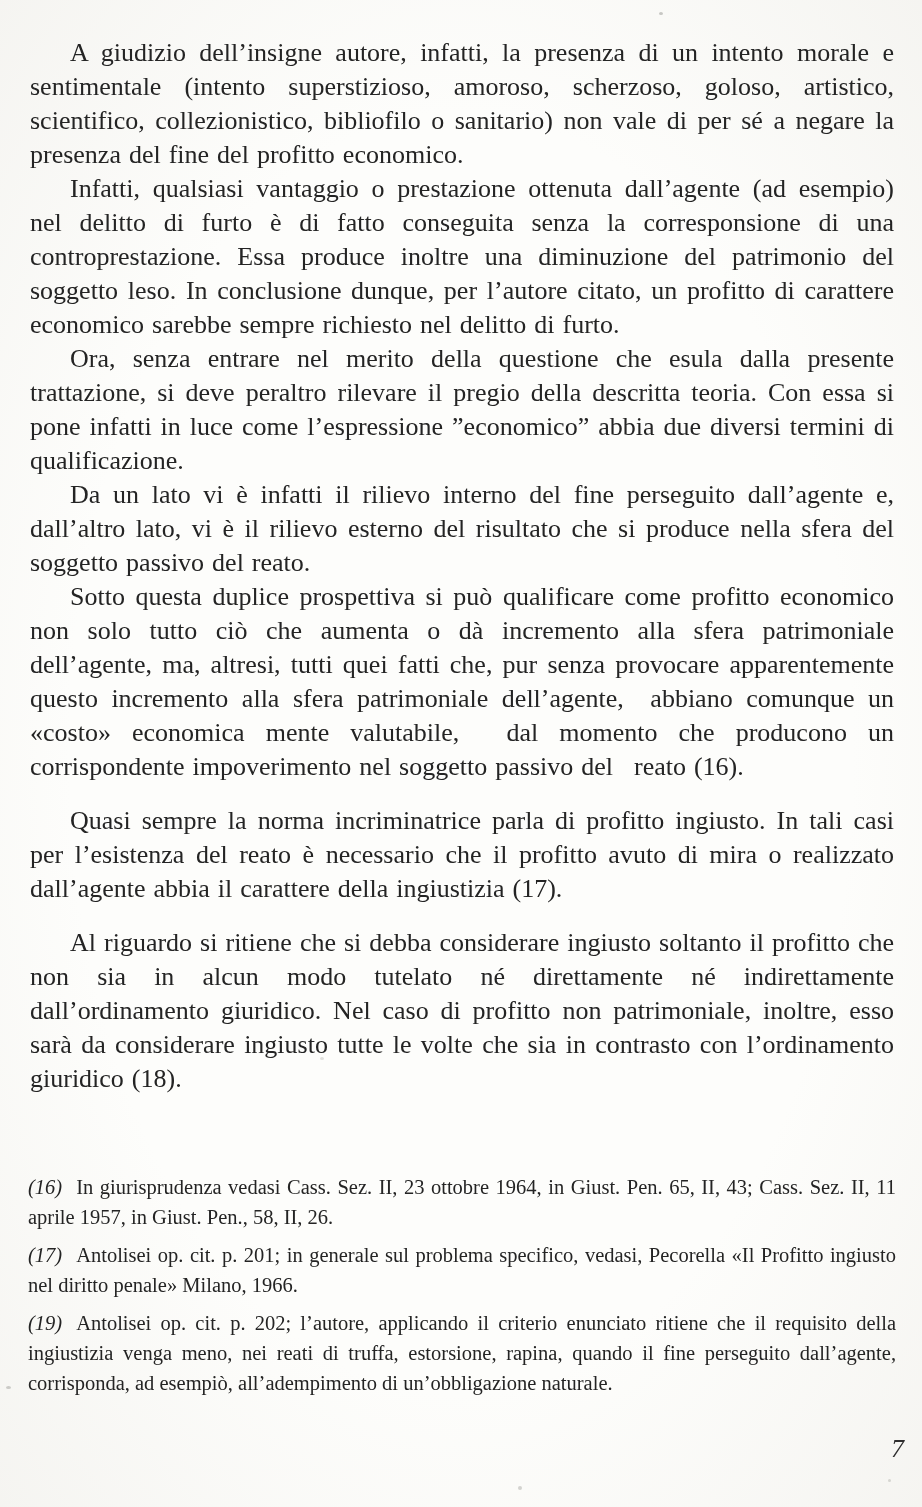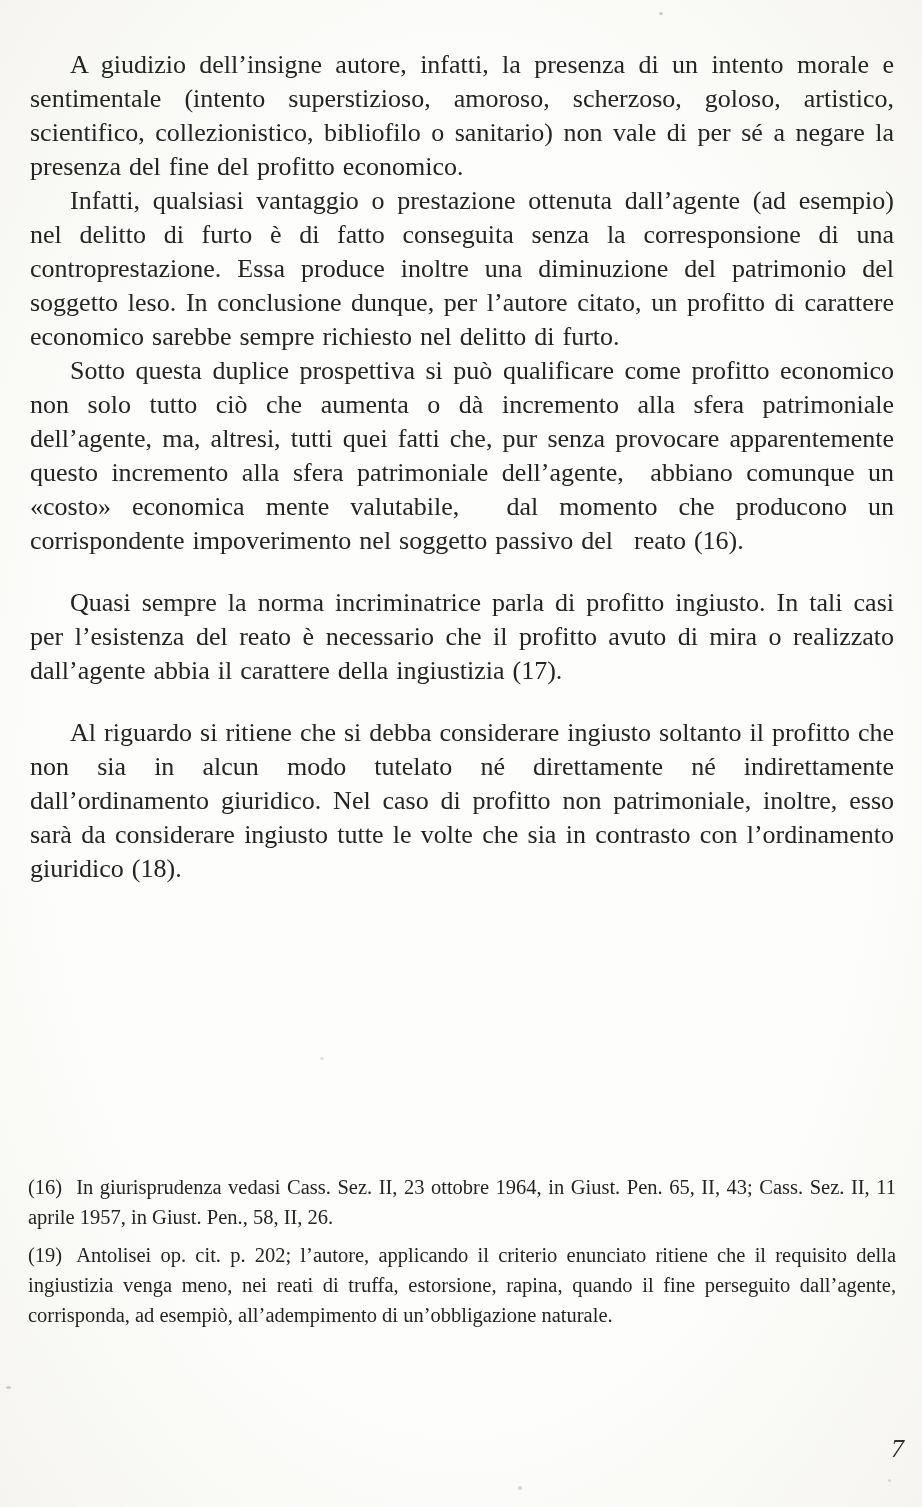--- a/index.html
+++ b/index.html
@@ -18,48 +18,49 @@
   .page {
     position: absolute;
     inset: 0;
     background:
       radial-gradient(ellipse at 50% 50%, rgba(255,255,255,0) 60%, rgba(230,228,222,0.35) 100%),
       #fdfdfb;
   }
   .main-text {
     position: absolute;
     left: 30px;
-    top: 48px;
+    top: 36px;
     width: 864px;
   }
   .para {
     margin: 0;
     font-size: 26px;
     line-height: 34px;
     text-align: justify;
     text-indent: 40px;
     word-spacing: 1.5px;
   }
   .para.spaced {
-    margin-top: 28px;
+    margin-top: 20px;
   }
   .footnotes {
     position: absolute;
     left: 28px;
     top: 1172px;
     width: 868px;
   }
   .footnote {
     margin: 0 0 8px 0;
     font-size: 20.5px;
     line-height: 30px;
     text-align: justify;
   }
   .fn-marker {
     padding-right: 14px;
+    font-style: italic;
   }
   .page-number {
     position: absolute;
     right: 18px;
     top: 1434px;
     font-size: 26px;
     font-style: italic;
     color: #2e2e2e;
   }
   .speck {
@@ -74,28 +75,33 @@
   .speck.s5 { left: 320px; top: 1057px; width: 4px; height: 3px; opacity: .25; }
 </style>
 </head>
 <body>
 
 <div class="page">
 
   <div class="main-text">
     <p class="para">A giudizio dell’insigne autore, infatti, la presenza di un intento morale e sentimentale (intento superstizioso, amoroso, scherzoso, goloso, artistico, scientifico, collezionistico, bibliofilo o sanitario) non vale di per sé a negare la presenza del fine del profitto economico.</p>
     <p class="para">Infatti, qualsiasi vantaggio o prestazione ottenuta dall’agente (ad esempio) nel delitto di furto è di fatto conseguita senza la corresponsione di una controprestazione. Essa produce inoltre una diminuzione del patrimonio del soggetto leso. In conclusione dunque, per l’autore citato, un profitto di carattere economico sarebbe sempre richiesto nel delitto di furto.</p>
+    <p class="para">Ora, senza entrare nel merito della questione che esula dalla presente trattazione, si deve peraltro rilevare il pregio della descritta teoria. Con essa si pone infatti in luce come l’espressione ”economico” abbia due diversi termini di qualificazione.</p>
+    <p class="para">Da un lato vi è infatti il rilievo interno del fine perseguito dall’agente e, dall’altro lato, vi è il rilievo esterno del risultato che si produce nella sfera del soggetto passivo del reato.</p>
     <p class="para">Sotto questa duplice prospettiva si può qualificare come profitto economico non solo tutto ciò che aumenta o dà incremento alla sfera patrimoniale dell’agente, ma, altresi, tutti quei fatti che, pur senza provocare apparentemente questo incremento alla sfera patrimoniale dell’agente,  abbiano comunque un «costo» economica mente valutabile,  dal momento che producono un corrispondente impoverimento nel soggetto passivo del  reato (16).</p>
     <p class="para spaced">Quasi sempre la norma incriminatrice parla di profitto ingiusto. In tali casi per l’esistenza del reato è necessario che il profitto avuto di mira o realizzato dall’agente abbia il carattere della ingiustizia (17).</p>
     <p class="para spaced">Al riguardo si ritiene che si debba considerare ingiusto soltanto il profitto che non sia in alcun modo tutelato né direttamente né indirettamente dall’ordinamento giuridico. Nel caso di profitto non patrimoniale, inoltre, esso sarà da considerare ingiusto tutte le volte che sia in contrasto con l’ordinamento giuridico (18).</p>
   </div>
 
   <div class="footnotes">
     <p class="footnote">
       <span class="fn-marker">(16)</span><span>In giurisprudenza vedasi Cass. Sez. II, 23 ottobre 1964, in Giust. Pen. 65, II, 43; Cass. Sez. II, 11 aprile 1957, in Giust. Pen., 58, II, 26.</span>
+    </p>
+    <p class="footnote">
+      <span class="fn-marker">(17)</span><span>Antolisei op. cit. p. 201; in generale sul problema specifico, vedasi, Pecorella «Il Profitto ingiusto nel diritto penale» Milano, 1966.</span>
     </p>
     <p class="footnote">
       <span class="fn-marker">(19)</span><span>Antolisei op. cit. p. 202; l’autore, applicando il criterio enunciato ritiene che il requisito della ingiustizia venga meno, nei reati di truffa, estorsione, rapina, quando il fine perseguito dall’agente, corrisponda, ad esempiò, all’adempimento di un’obbligazione naturale.</span>
     </p>
   </div>
 
   <div class="page-number">7</div>
 
   <span class="speck s1"></span>
   <span class="speck s2"></span>

